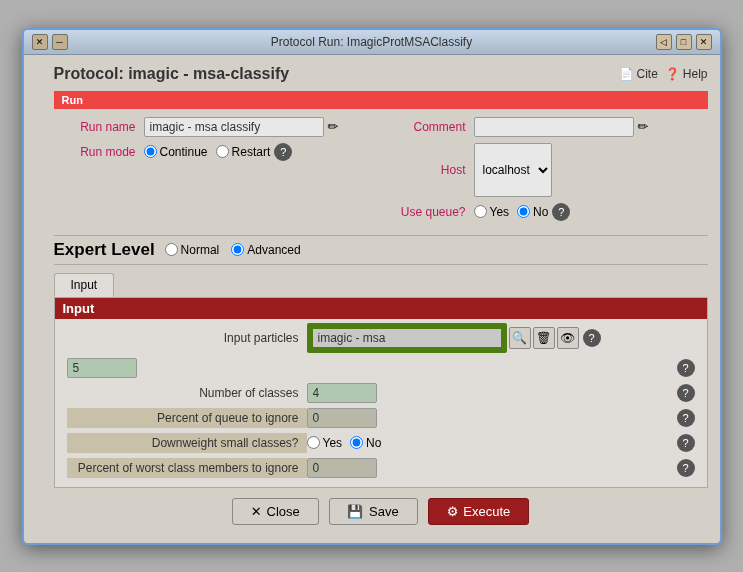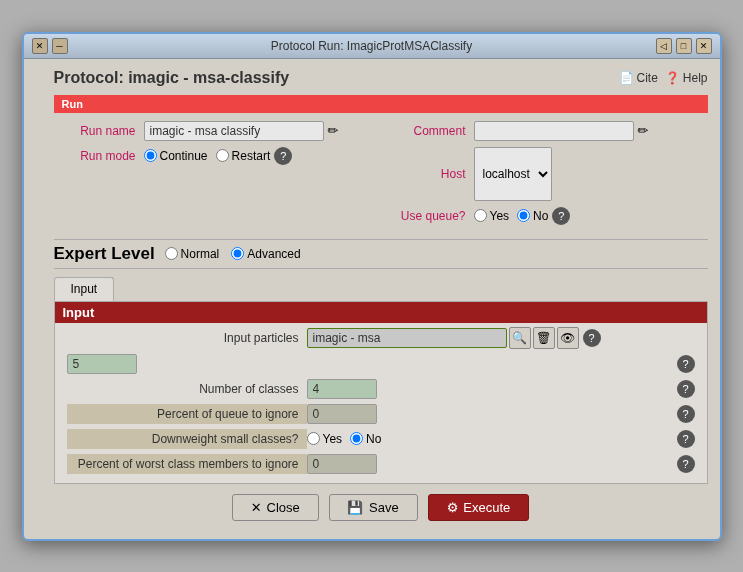--- a/index.html
+++ b/index.html
@@ -215,21 +215,21 @@
       margin-bottom: 5px;
     }
     .input-label {
       text-align: right;
       padding-right: 8px;
       font-size: 12px;
       color: #333;
     }
     .particles-input {
       background: #c8c8c8;
-      border: 1px solid #4d7c0f;
+      border: 6px solid #4d7c0f;
       padding: 2px 5px;
       font-size: 12px;
       border-radius: 2px;
       color: #333;
       flex: 1;
       max-width: 200px;
     }
     .num-input {
       background: #b0c8b0;
       border: 1px solid #999;

